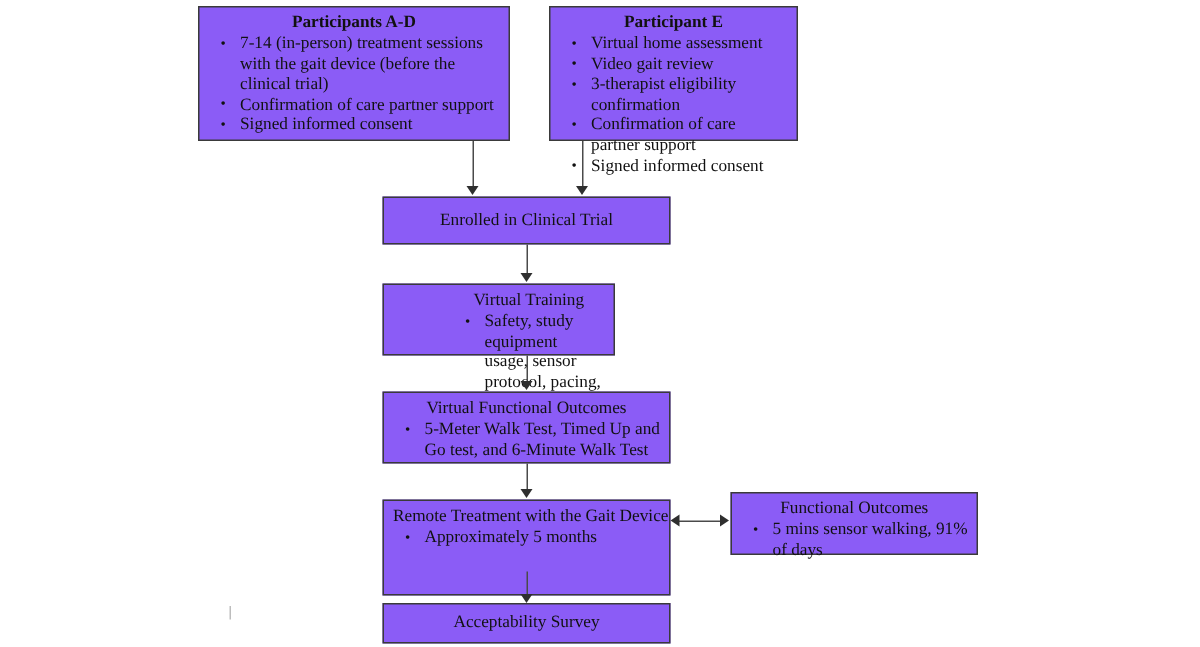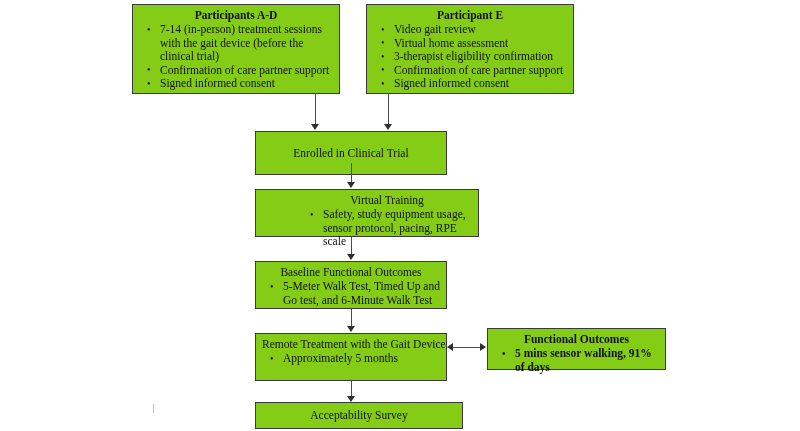--- a/index.html
+++ b/index.html
@@ -20,21 +20,21 @@
     position: absolute;
     inset: 0;
     width: 800px;
     height: 431px;
   }
 
   .box {
     position: absolute;
     box-sizing: border-box;
     border: 1.5px solid #3a3a3a;
-    background: #84cc16;
+    background: #8b5cf6;
     padding: 3px 6px 4px 6px;
   }
 
   .box-title {
     text-align: center;
     font-size: 11.5px;
     line-height: 14px;
     white-space: nowrap;
   }
   .box-title.bold {
@@ -119,88 +119,88 @@
 
   <div class="box" style="left:132px; top:4px; width:208px; height:90px;">
     <div class="box-title bold">Participants A-D</div>
     <ul class="bullets">
       <li>7-14 (in-person) treatment sessions with the gait device (before the clinical trial)</li>
       <li>Confirmation of care partner support</li>
       <li>Signed informed consent</li>
     </ul>
   </div>
 
-  <div class="box" style="left:366px; top:4px; width:208px; height:90px;">
+  <div class="box" style="left:366px; top:4px; width:166px; height:90px;">
     <div class="box-title bold">Participant E</div>
     <ul class="bullets">
+      <li>Virtual home assessment</li>
       <li>Video gait review</li>
-      <li>Virtual home assessment</li>
       <li>3-therapist eligibility confirmation</li>
       <li>Confirmation of care partner support</li>
       <li>Signed informed consent</li>
     </ul>
   </div>
 
   <div class="vline" style="left:315px; top:94px; height:32px;"></div>
   <div class="arrow-down" style="left:311px; top:124px;"></div>
 
   <div class="vline" style="left:388px; top:94px; height:32px;"></div>
   <div class="arrow-down" style="left:384px; top:124px;"></div>
 
-  <div class="box" style="left:255px; top:131px; width:192px; height:44px;">
+  <div class="box" style="left:255px; top:131px; width:192px; height:32px;">
     <div class="centered-only">
       <div class="box-title">Enrolled in Clinical Trial</div>
     </div>
   </div>
 
   <div class="vline" style="left:351px; top:163px; height:21px;"></div>
   <div class="arrow-down" style="left:347px; top:182px;"></div>
 
-  <div class="box" style="left:255px; top:189px; width:224px; height:48px;padding-left:46px;">
+  <div class="box" style="left:255px; top:189px; width:155px; height:48px;padding-left:46px;">
     <div class="box-title">Virtual Training</div>
     <ul class="bullets">
       <li>Safety, study equipment usage, sensor protocol, pacing, RPE scale</li>
     </ul>
   </div>
 
   <div class="vline" style="left:351px; top:237px; height:19px;"></div>
   <div class="arrow-down" style="left:347px; top:254px;"></div>
 
   <div class="box" style="left:255px; top:261px; width:192px; height:48px;">
-    <div class="box-title">Baseline Functional Outcomes</div>
+    <div class="box-title">Virtual Functional Outcomes</div>
     <ul class="bullets">
       <li>5-Meter Walk Test, Timed Up and Go test, and 6-Minute Walk Test</li>
     </ul>
   </div>
 
   <div class="vline" style="left:351px; top:309px; height:19px;"></div>
   <div class="arrow-down" style="left:347px; top:326px;"></div>
 
-  <div class="box" style="left:255px; top:333px; width:192px; height:48px;">
+  <div class="box" style="left:255px; top:333px; width:192px; height:64px;">
     <div class="box-title">Remote Treatment with the Gait Device</div>
     <ul class="bullets">
       <li>Approximately 5 months</li>
     </ul>
   </div>
 
   <div class="hline" style="left:452px; top:347px; width:30px;"></div>
   <div class="arrow-left" style="left:447px; top:343px;"></div>
   <div class="arrow-right" style="left:480px; top:343px;"></div>
 
-  <div class="box" style="left:487px; top:328px; width:179px; height:42px;font-weight:bold;">
+  <div class="box" style="left:487px; top:328px; width:165px; height:42px;">
     <div class="box-title">Functional Outcomes</div>
     <ul class="bullets">
       <li>5 mins sensor walking, 91% of days</li>
     </ul>
   </div>
 
   <div class="vline" style="left:351px; top:381px; height:17px;"></div>
   <div class="arrow-down" style="left:347px; top:396px;"></div>
 
-  <div class="box" style="left:255px; top:402px; width:208px; height:27px;">
+  <div class="box" style="left:255px; top:402px; width:192px; height:27px;">
     <div class="centered-only">
       <div class="box-title">Acceptability Survey</div>
     </div>
   </div>
 
   <div class="speck" style="left:153px; top:404px; width:1px; height:9px;"></div>
 
 </div>
 
 </body></html>

